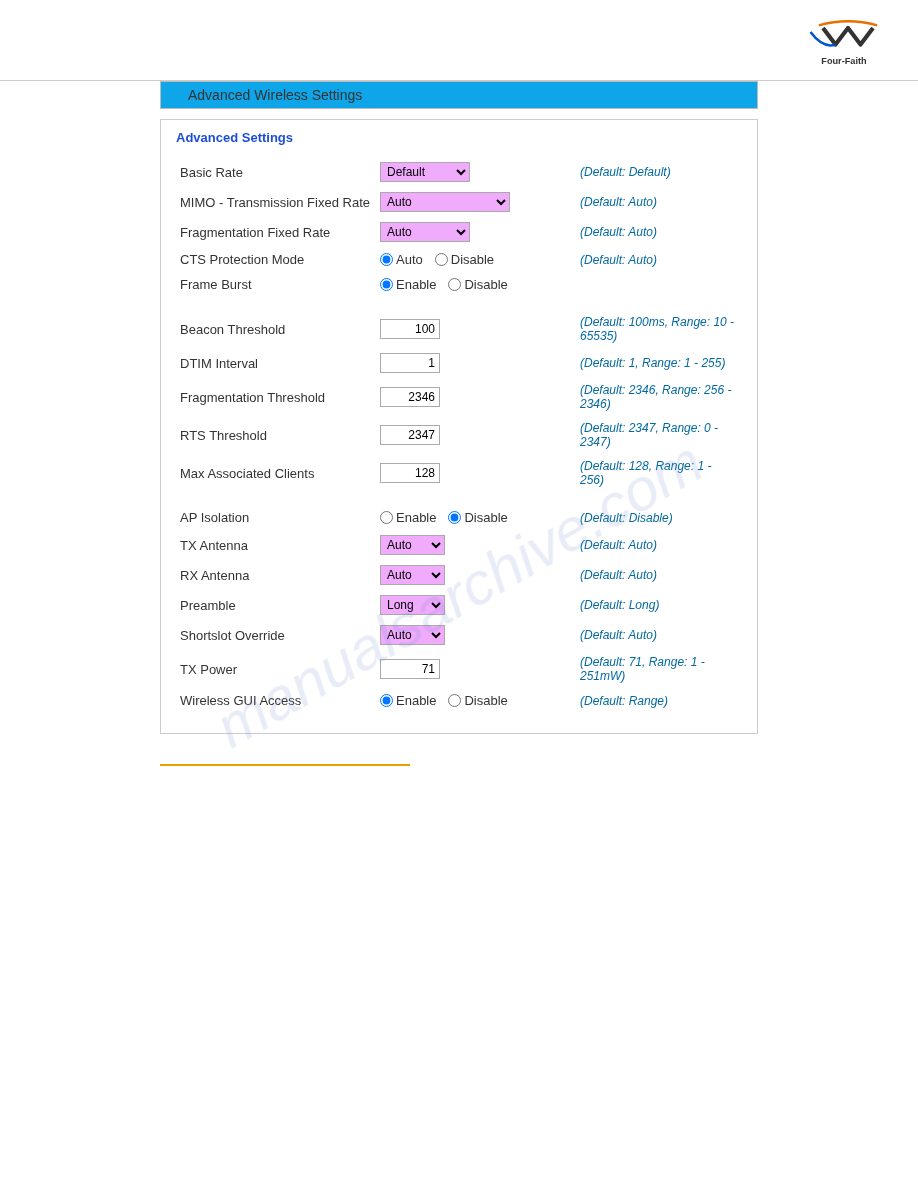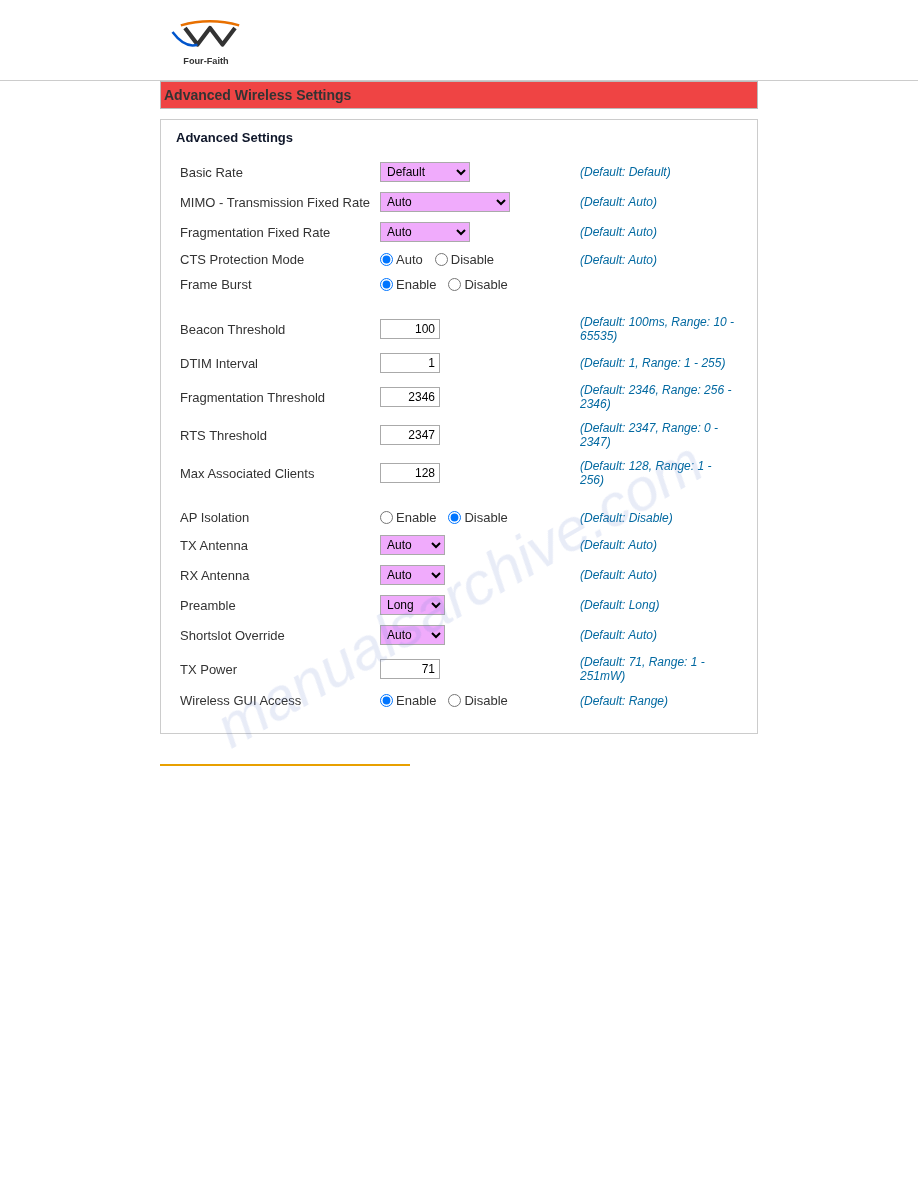--- a/index.html
+++ b/index.html
@@ -12,44 +12,45 @@
     }
 
     .header {
       padding: 15px 20px 10px 160px;
       border-bottom: 1px solid #ccc;
     }
 
     .logo-container {
       display: flex;
       align-items: center;
+      justify-content: flex-end;
     }
 
     .logo-svg {
       width: 100px;
       height: 55px;
     }
 
     .page-title-bar {
-      background: #ef4444;
-      padding: 5px 3px;
+      background: #0ea5e9;
+      padding: 5px 27px;
       font-size: 14px;
-      font-weight: bold;
+      font-weight: normal;
       margin: 0 160px;
       border: 1px solid #bbb;
     }
 
     .content-area {
       margin: 10px 160px;
       border: 1px solid #ccc;
       padding: 10px 15px 20px 15px;
     }
 
     .section-title {
-      color: #0f172a;
+      color: #1d4ed8;
       font-weight: bold;
       font-size: 13px;
       margin-bottom: 12px;
     }
 
     .settings-table {
       width: 100%;
       border-collapse: collapse;
     }
 

